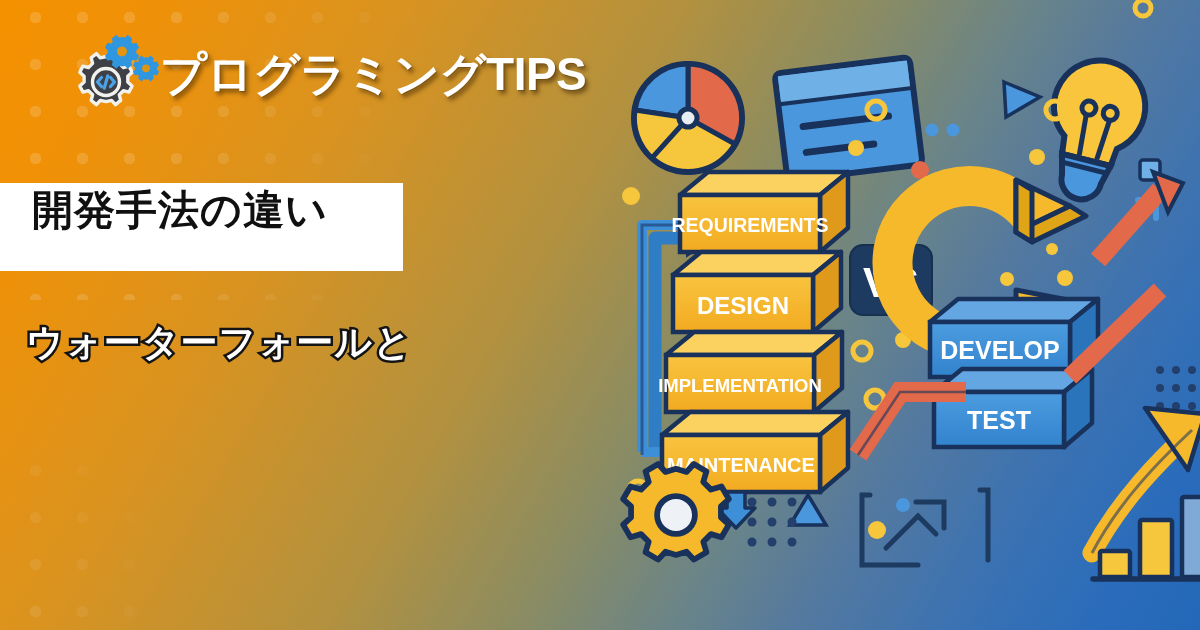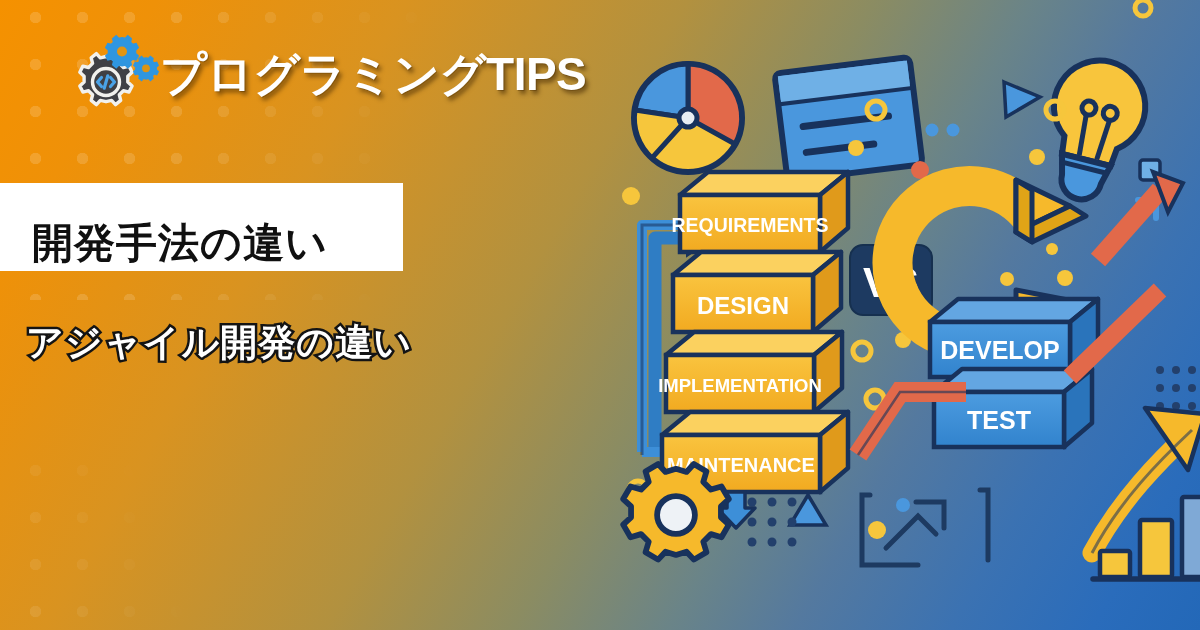--- a/index.html
+++ b/index.html
@@ -52,21 +52,21 @@
     position:absolute; left:160px; top:44px;
     font-size:46px; font-weight:bold; color:#ffffff;
     letter-spacing:-0.5px;
     text-shadow:3px 4px 4px rgba(60,35,0,.55), 1px 1px 0 rgba(90,55,0,.35);
     white-space:nowrap;
   }
   
   #title-band {
     position:absolute; left:0; top:183px; width:403px; height:88px;
     background:#ffffff;
-    display:flex; align-items:flex-end;
+    display:flex; align-items:flex-start;
   }
   #title-text {
     margin-left:32px;
     font-size:41px; font-weight:bold; color:#101010;
     letter-spacing:1px; white-space:nowrap;
   }
   
   #subtitle {
     position:absolute; left:26px; top:317px; width:540px;
     font-size:37px; font-weight:bold; line-height:1.42;
@@ -107,21 +107,21 @@
     <circle cx="88" cy="38.3" r="3.9" fill="#db9414"></circle>
   </svg>
 
   <div id="brand">プログラミングTIPS</div>
 
   <div id="title-band">
     <span id="title-text">開発手法の違い</span>
   </div>
 
   <div id="subtitle">
-    <span class="ln">アジャイル開発の違い</span>
+    <span class="ln">ウォーターフォールと</span>
   </div>
 
   <svg id="illustration" viewBox="0 0 600 630">
     <defs>
       <linearGradient id="ybox" x1="0" y1="0" x2="0" y2="1">
         <stop offset="0%" stop-color="#f9c43f"></stop>
           <stop offset="100%" stop-color="#f2aa20"></stop>
       </linearGradient>
       <linearGradient id="bbox" x1="0" y1="0" x2="0" y2="1">
         <stop offset="0%" stop-color="#4d9ce0"></stop>

